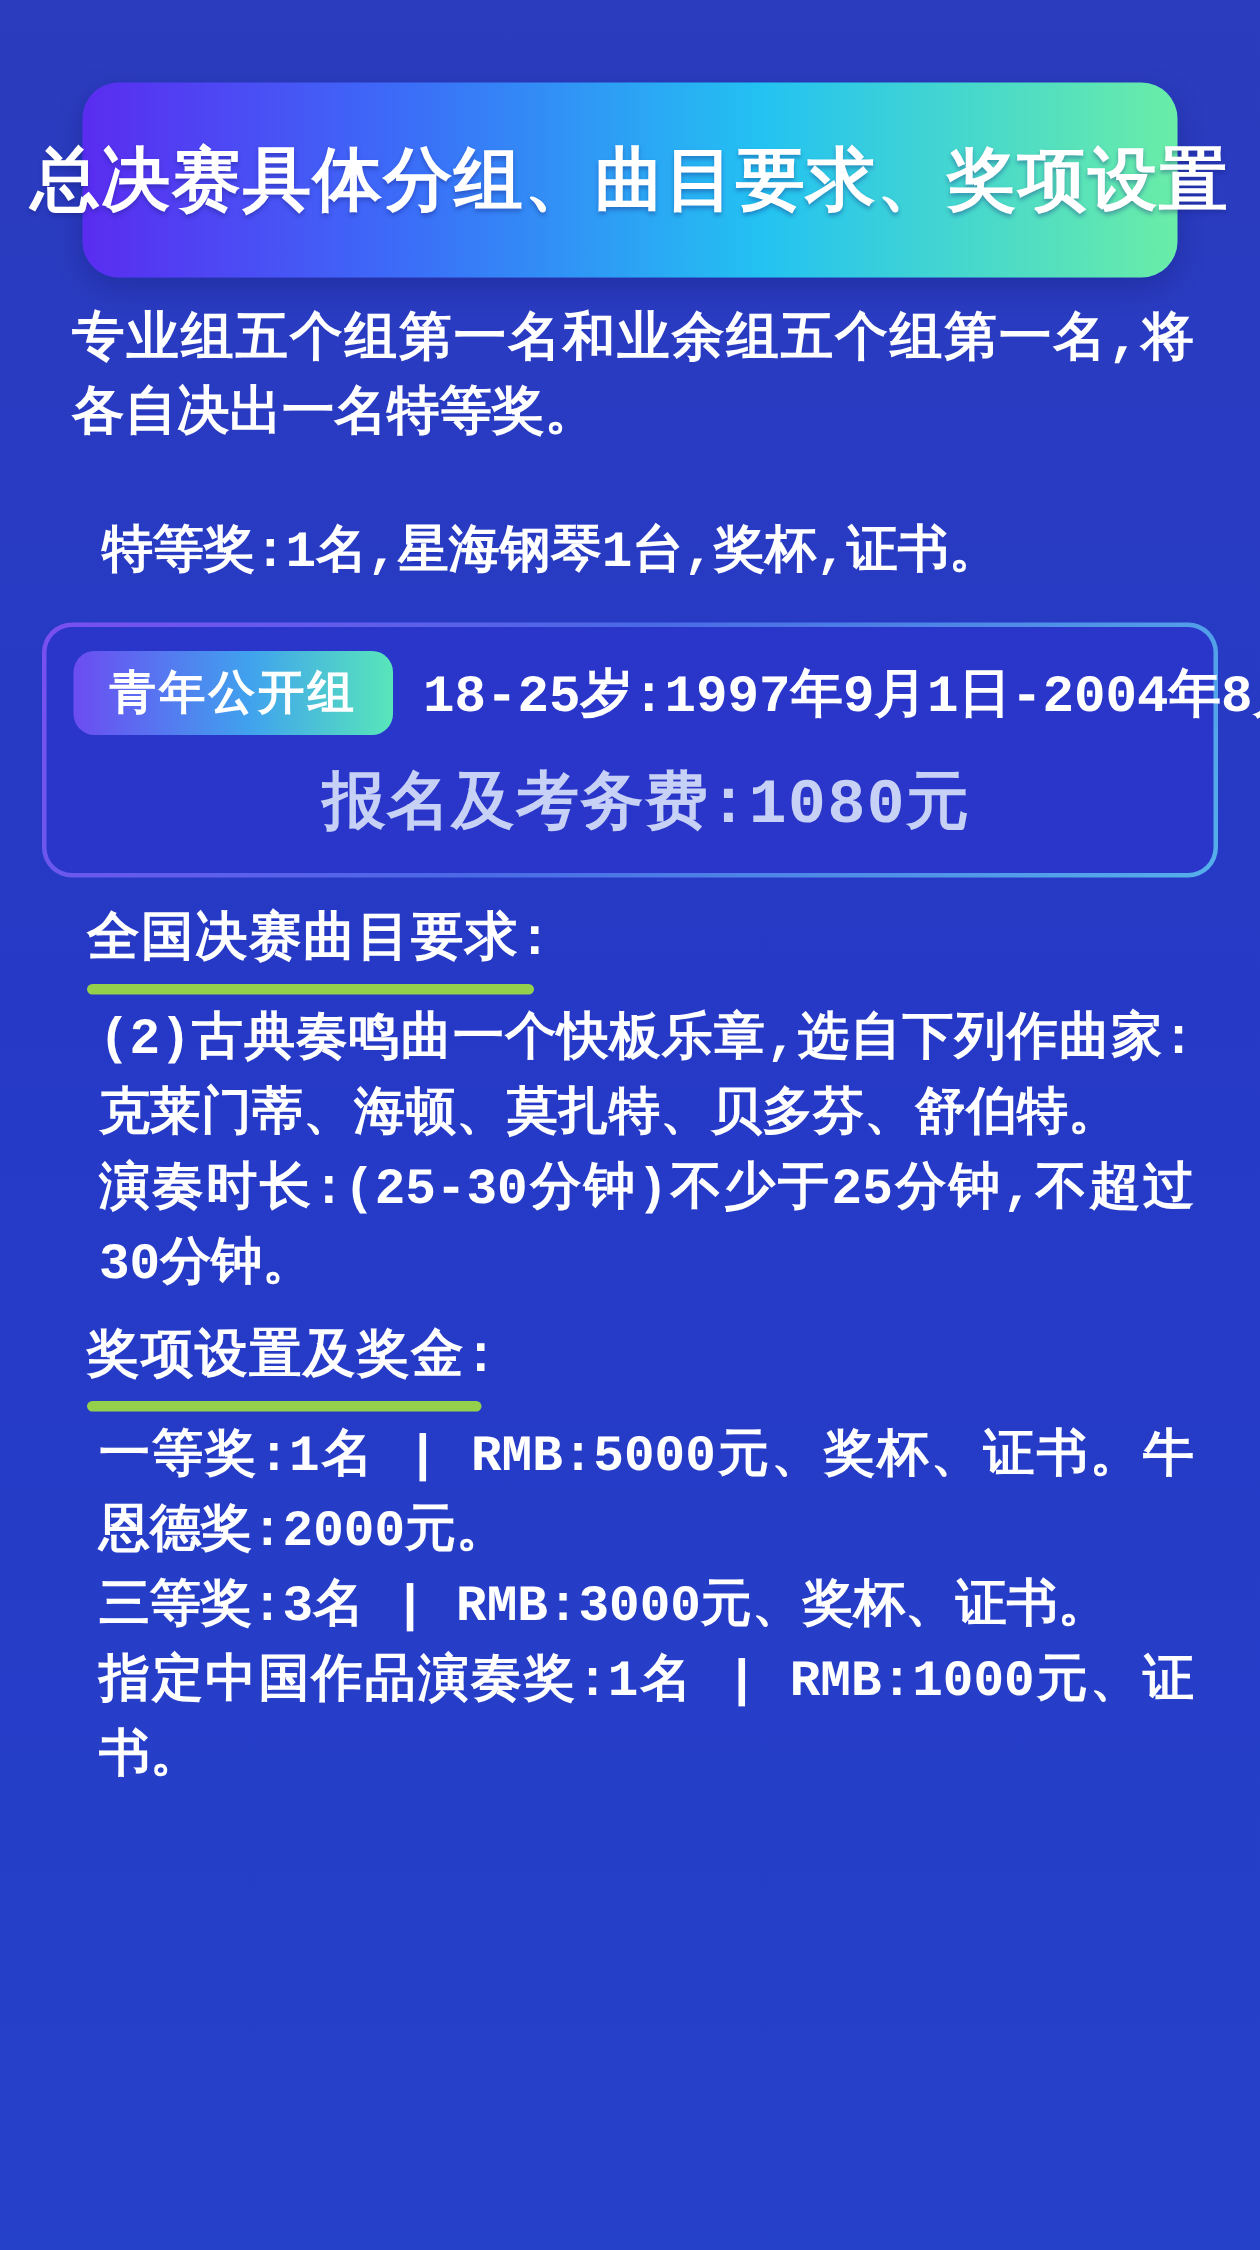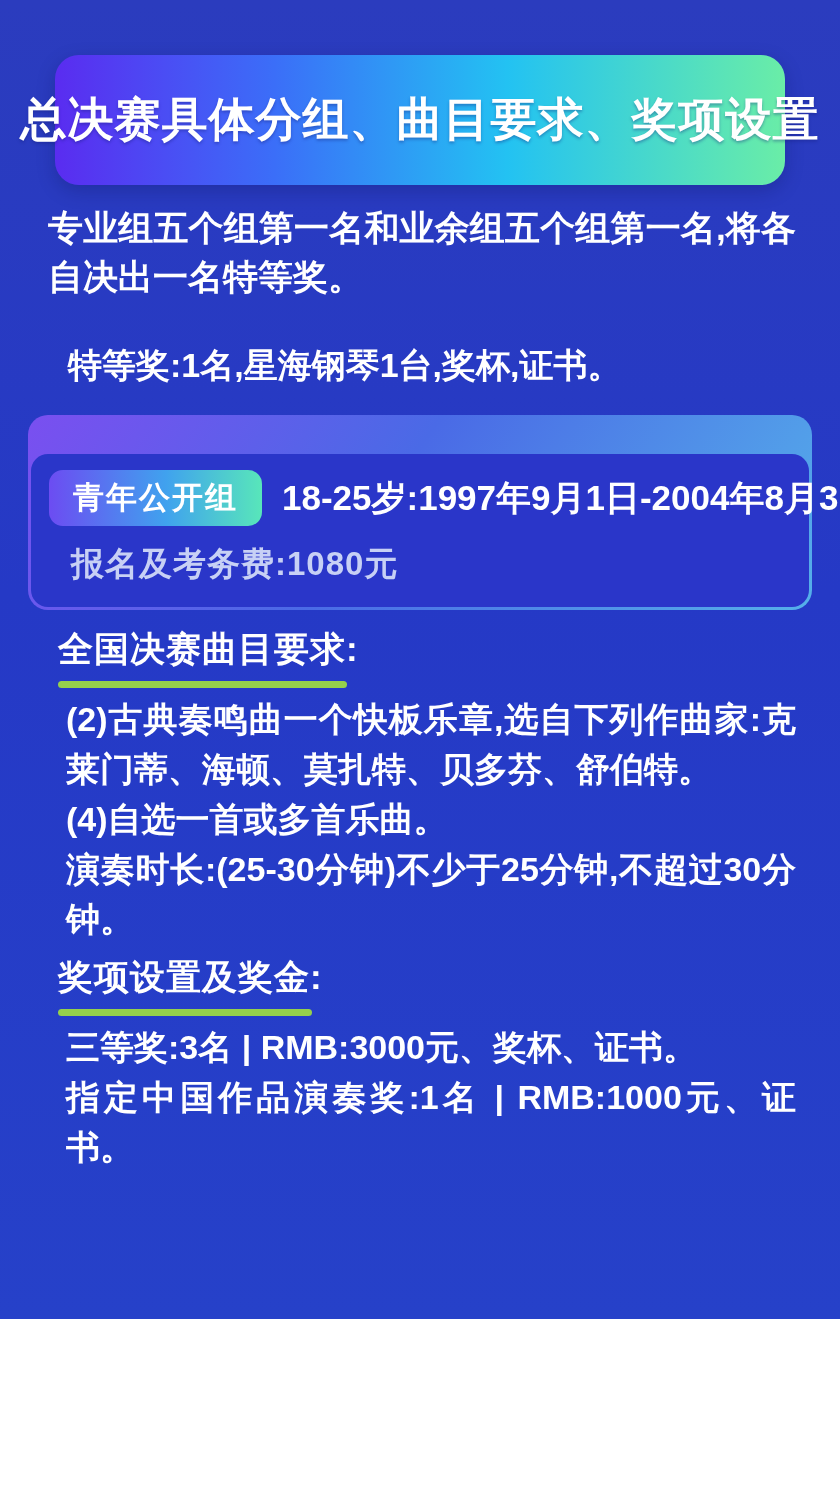--- a/index.html
+++ b/index.html
@@ -1,23 +1,23 @@
 <!DOCTYPE html>
 <html><head>
 <meta charset="utf-8">
 <style>
   * { box-sizing: border-box; }
   html, body { margin: 0; padding: 0; }
   .page {
     position: relative;
     width: 840px;
-    height: 1319px;
+    height: 1500px;
     overflow: hidden;
     background: linear-gradient(180deg, #2b3cbe 0%, #2539c6 45%, #2641c9 100%);
-    font-family: Liberation Sans, sans-serif;
+    font-family: Liberation Mono, monospace;
     color: #ffffff;
   }
 
   
   .banner {
     margin: 55px 55px 0;
     height: 130px;
     border-radius: 24px;
     background: linear-gradient(90deg, #5a2cf0 0%, #3b6ef8 30%, #23c2f2 62%, #6aeda7 100%);
     display: flex;
@@ -81,21 +81,20 @@
   .group-card {
     margin: 26px 28px 0;
     border-radius: 20px;
     padding: 3px;
     background: linear-gradient(125deg, #7a4ff0 0%, #4a6ae6 45%, #55b0ea 100%);
   }
   .group-card-inner {
     border-radius: 17px;
     background: #2a36c9;
     padding: 16px 18px 20px;
-    margin-top: 36px;
   }
   .card-row {
     display: flex;
     align-items: center;
   }
   .chip {
     flex: 0 0 auto;
     background: linear-gradient(90deg, #6c4cf2 0%, #40a2ee 55%, #58e6ba 100%);
     border-radius: 14px;
     padding: 7px 24px;
@@ -107,24 +106,25 @@
   .age {
     margin-left: 20px;
     font-size: 35px;
     font-weight: 700;
     white-space: nowrap;
     color: #ffffff;
   }
   .fee {
     margin-top: 16px;
     padding-left: 22px;
-    font-size: 33px;
+    font-size: 42px;
     font-weight: 700;
     letter-spacing: 1px;
     color: #c7d0f5;
+    text-align: center;
   }
 
   
   .heading-wrap {
     margin: 16px 48px 0 58px;
   }
   .heading-wrap.awards-h {
     margin-top: 10px;
   }
   .heading {
@@ -179,26 +179,26 @@
       <div class="fee">报名及考务费:1080元</div>
     </div>
   </div>
 
   <div class="heading-wrap">
     <div class="heading">全国决赛曲目要求:</div>
   </div>
 
   <div class="body-block">
     <p>(2)古典奏鸣曲一个快板乐章,选自下列作曲家:克莱门蒂、海顿、莫扎特、贝多芬、舒伯特。</p>
-    <p>(4)自选一首或多首乐曲。</p>
     <p>演奏时长:(25-30分钟)不少于25分钟,不超过30分钟。</p>
   </div>
 
   <div class="heading-wrap awards-h">
     <div class="heading">奖项设置及奖金:</div>
   </div>
 
   <div class="body-block">
+    <p>一等奖:1名 | RMB:5000元、奖杯、证书。牛恩德奖:2000元。</p>
     <p>三等奖:3名 | RMB:3000元、奖杯、证书。</p>
     <p>指定中国作品演奏奖:1名 | RMB:1000元、证书。</p>
   </div>
 
 </div>
 
 </body></html>

